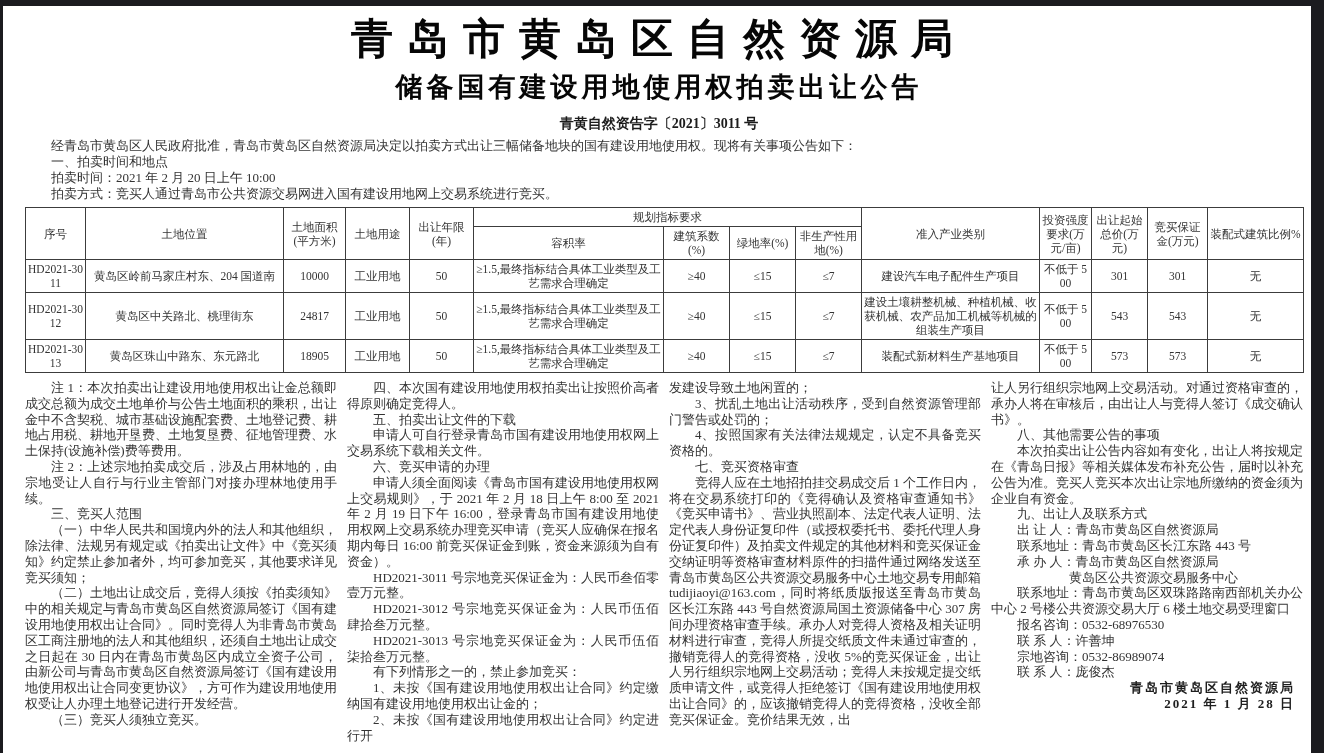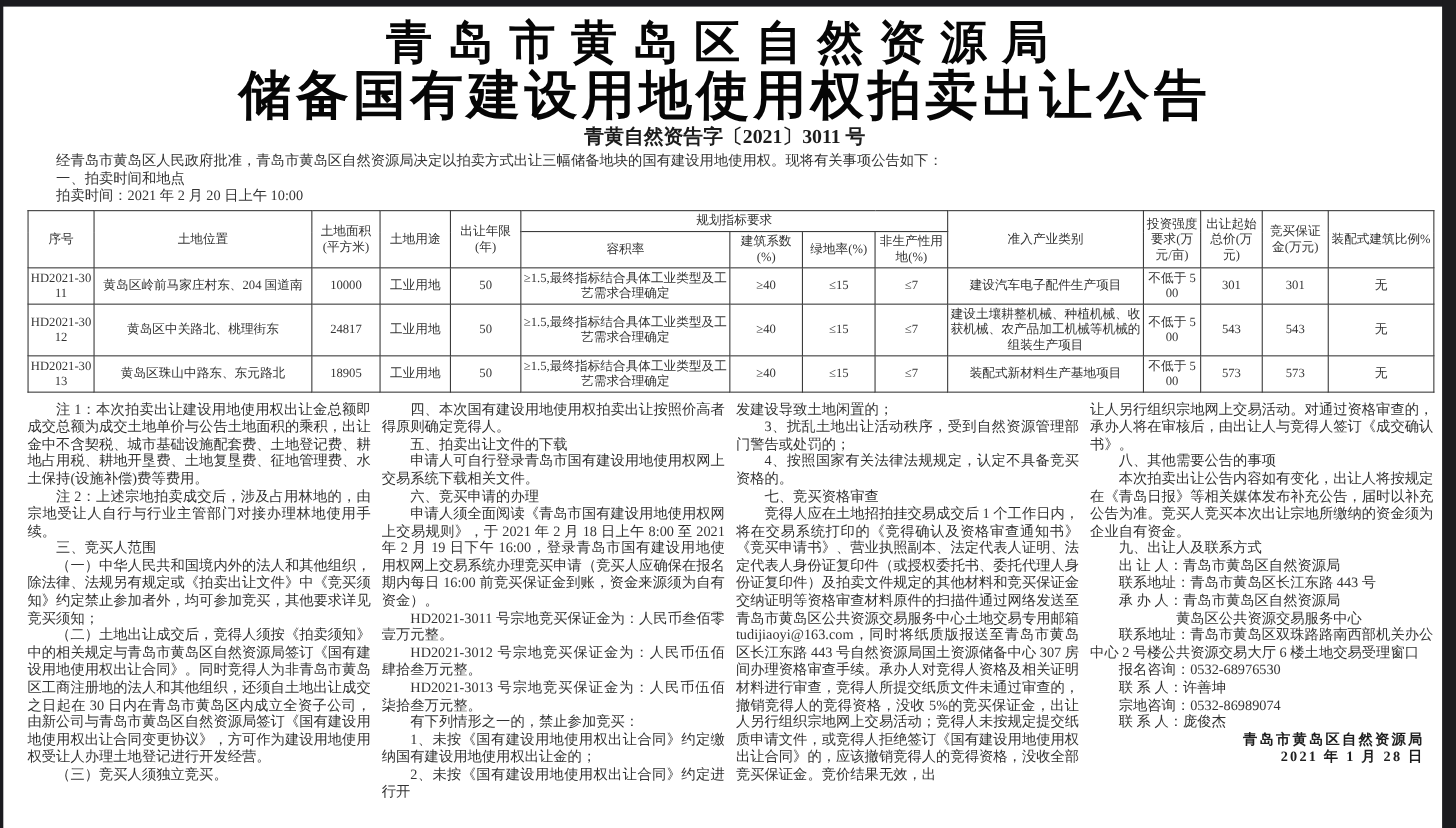--- a/index.html
+++ b/index.html
@@ -11,22 +11,22 @@
     border-top:6px solid #1b1b1f;
     border-left:3px solid #1b1b1f;
     border-right:13px solid #1b1b1f;
     padding:8px 18px 0 22px;
     overflow:hidden;
     font-family:"Liberation Serif","DejaVu Serif",serif;
     color:#2e2e2e;
   }
   .title-block { text-align:center; color:#060606; font-family:"Liberation Sans","DejaVu Sans",sans-serif; }
   .title-l1 { font-size:42px; font-weight:900; line-height:49px; letter-spacing:14px; }
-  .title-l2 { font-size:48px; font-weight:900; line-height:49px; letter-spacing:4px; }
-  .doc-number { text-align:center; font-size:18px; font-weight:bold; line-height:20px; margin-top:2px; color:#1c1c1c; }
+  .title-l2 { font-size:27px; font-weight:900; line-height:49px; letter-spacing:4px; }
+  .doc-number { text-align:center; font-size:14px; font-weight:bold; line-height:20px; margin-top:2px; color:#1c1c1c; }
   .intro { margin-top:4px; font-size:13px; line-height:16px; color:#333;font-family:Liberation Serif, serif; }
   .intro-line { text-indent:2em; }
   table.parcels {
     width:1278px; margin-top:5px; border-collapse:collapse; table-layout:fixed;
     font-size:11.5px; color:#333; text-align:center;
   }
   table.parcels th, table.parcels td {
     border:1px solid #3c3c3c; padding:2px 2px; vertical-align:middle;
     font-weight:normal; line-height:14px; word-break:break-all;
   }
@@ -46,20 +46,21 @@
   <div class="title-block">
     <div class="title-l1">青岛市黄岛区自然资源局</div>
     <div class="title-l2">储备国有建设用地使用权拍卖出让公告</div>
   </div>
   <div class="doc-number">青黄自然资告字〔2021〕3011 号</div>
 
   <div class="intro">
       <div class="intro-line">经青岛市黄岛区人民政府批准，青岛市黄岛区自然资源局决定以拍卖方式出让三幅储备地块的国有建设用地使用权。现将有关事项公告如下：</div>
       <div class="intro-line">一、拍卖时间和地点</div>
       <div class="intro-line">拍卖时间：2021 年 2 月 20 日上午 10:00</div>
+      <div class="intro-line">拍卖方式：竞买人通过青岛市公共资源交易网进入国有建设用地网上交易系统进行竞买。</div>
     </div>
 
   <table class="parcels">
     <colgroup>
       <col style="width:60px">
         <col style="width:198px">
         <col style="width:62px">
         <col style="width:64px">
       <col style="width:64px">
         <col style="width:190px">

